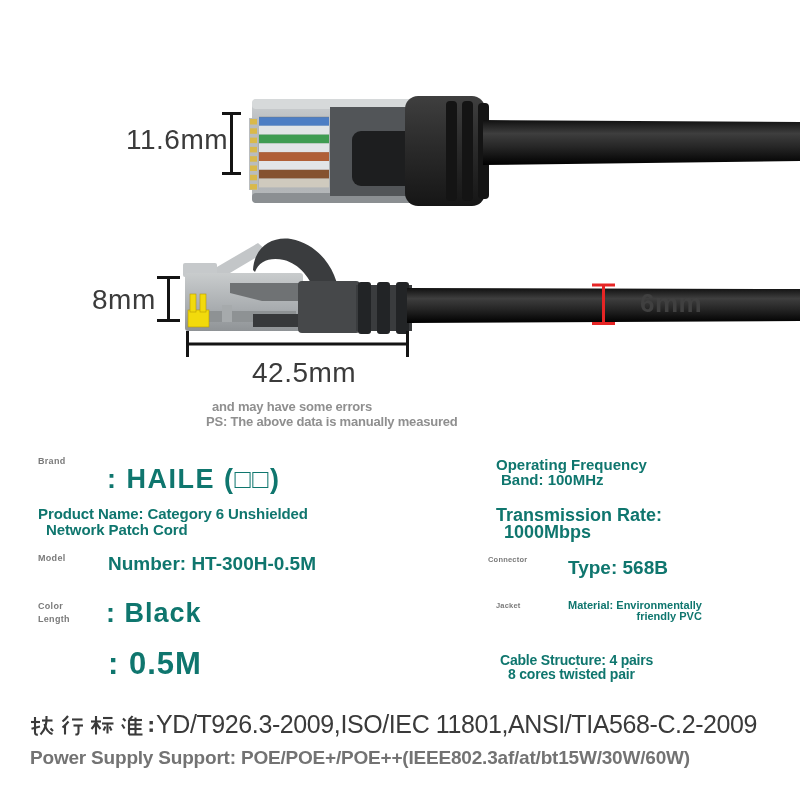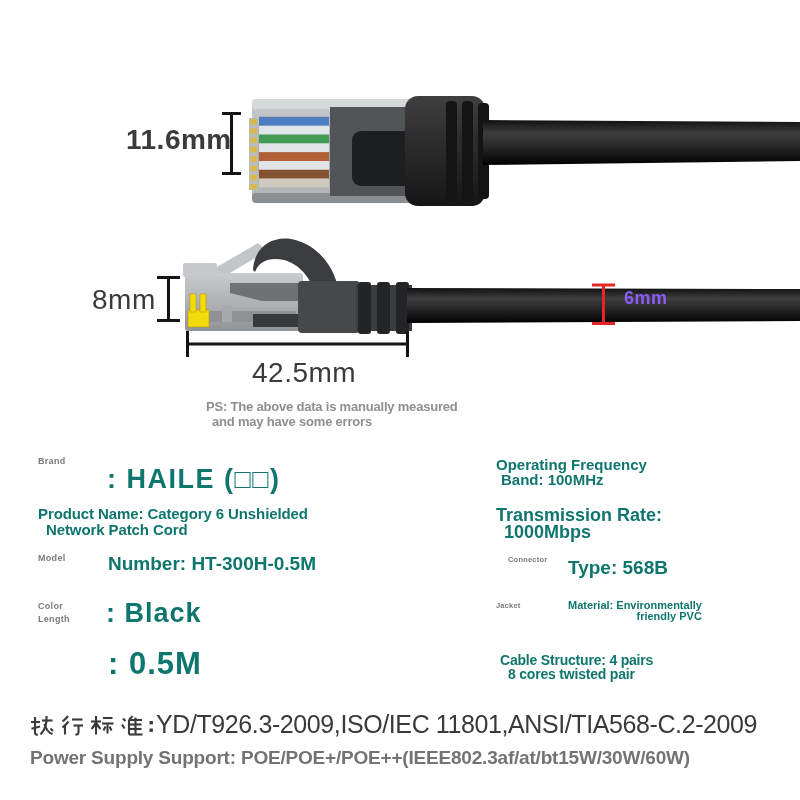--- a/index.html
+++ b/index.html
@@ -1,20 +1,20 @@
 <!DOCTYPE html>
 <html><head>
 <meta charset="utf-8">
 <style>
   html,body{margin:0;padding:0;background:#fff;}
   .canvas{position:relative;width:800px;height:800px;background:#ffffff;overflow:hidden;
           font-family:"Liberation Sans",sans-serif;}
   .abs{position:absolute;}
   .meas{font-size:28px;color:#3b3b3b;font-weight:400;letter-spacing:0.5px;}
-  .meas-red{font-size:18px;color:#8b5cf6;font-weight:600;letter-spacing:0.5px;}
+  .meas-red{font-size:26px;color:#404040;font-weight:600;letter-spacing:0.5px;margin-left:16px;}
   .note{font-size:13px;font-weight:bold;color:#8f8f8f;line-height:15px;letter-spacing:-0.2px;}
   .lbl{font-size:9px;font-weight:bold;color:#7a7a7a;letter-spacing:0.3px;}
   .lbl-sm{font-size:7.5px;font-weight:bold;color:#7a7a7a;letter-spacing:0.2px;}
   .v{color:#0f766e;font-weight:bold;}
   .brand-v{font-size:27px;letter-spacing:1.5px;}
   .prod-v{font-size:15px;line-height:15.5px;letter-spacing:-0.1px;}
   .model-v{font-size:19px;}
   .color-v{font-size:27px;letter-spacing:1px;}
   .len-v{font-size:31px;letter-spacing:1px;}
   .opfreq-v{font-size:15px;line-height:15px;}
@@ -142,28 +142,28 @@
       <line x1="603.5" y1="285" x2="603.5" y2="323.5"></line>
     </g>
 
     <g stroke="#141414" stroke-width="3">
       <line x1="186" y1="344" x2="409" y2="344"></line>
       <line x1="187.5" y1="331" x2="187.5" y2="357"></line>
       <line x1="407.5" y1="331" x2="407.5" y2="357"></line>
     </g>
   </svg>
 
-  <div class="abs meas" style="left:126px;top:124px;font-weight:bold;">11.6mm</div>
+  <div class="abs meas" style="left:126px;top:124px;">11.6mm</div>
   <div class="abs meas" style="left:92px;top:284px;">8mm</div>
   <div class="abs meas-red" style="left:624px;top:288px;">6mm</div>
   <div class="abs meas" style="left:252px;top:357px;">42.5mm</div>
 
   <div class="abs note" style="left:206px;top:399px;">
+    <span class="ind" style="padding-left:6px;">and may have some errors</span>
     <span class="ind">PS: The above data is manually measured</span>
-    <span class="ind" style="padding-left:6px;">and may have some errors</span>
   </div>
 
   <div class="abs lbl" style="left:38px;top:456px;">Brand</div>
   <div class="abs v brand-v" style="left:107px;top:464px;">: HAILE (□□)</div>
 
   <div class="abs v prod-v" style="left:38px;top:506px;">
     <span class="ind">Product Name: Category 6 Unshielded</span>
     <span class="ind" style="padding-left:8px;">Network Patch Cord</span>
   </div>
 
@@ -179,21 +179,21 @@
   <div class="abs v opfreq-v" style="left:496px;top:457px;">
     <span class="ind">Operating Frequency</span>
     <span class="ind" style="padding-left:5px;">Band: 100MHz</span>
   </div>
 
   <div class="abs v trans-v" style="left:496px;top:507px;">
     <span class="ind">Transmission Rate:</span>
     <span class="ind" style="padding-left:8px;">1000Mbps</span>
   </div>
 
-  <div class="abs lbl-sm" style="left:508px;top:555px;">Connector</div>
+  <div class="abs lbl-sm" style="left:488px;top:555px;">Connector</div>
   <div class="abs v type-v" style="left:568px;top:557px;">Type: 568B</div>
 
   <div class="abs lbl-sm" style="left:496px;top:601px;">Jacket</div>
   <div class="abs v jacket-v" style="left:568px;top:600px;">
     <span class="ind">Material: Environmentally</span>
     <span class="ind" style="padding-left:10px;">friendly PVC</span>
   </div>
 
   <div class="abs v cable-v" style="left:500px;top:653px;">
     <span class="ind">Cable Structure: 4 pairs</span>

